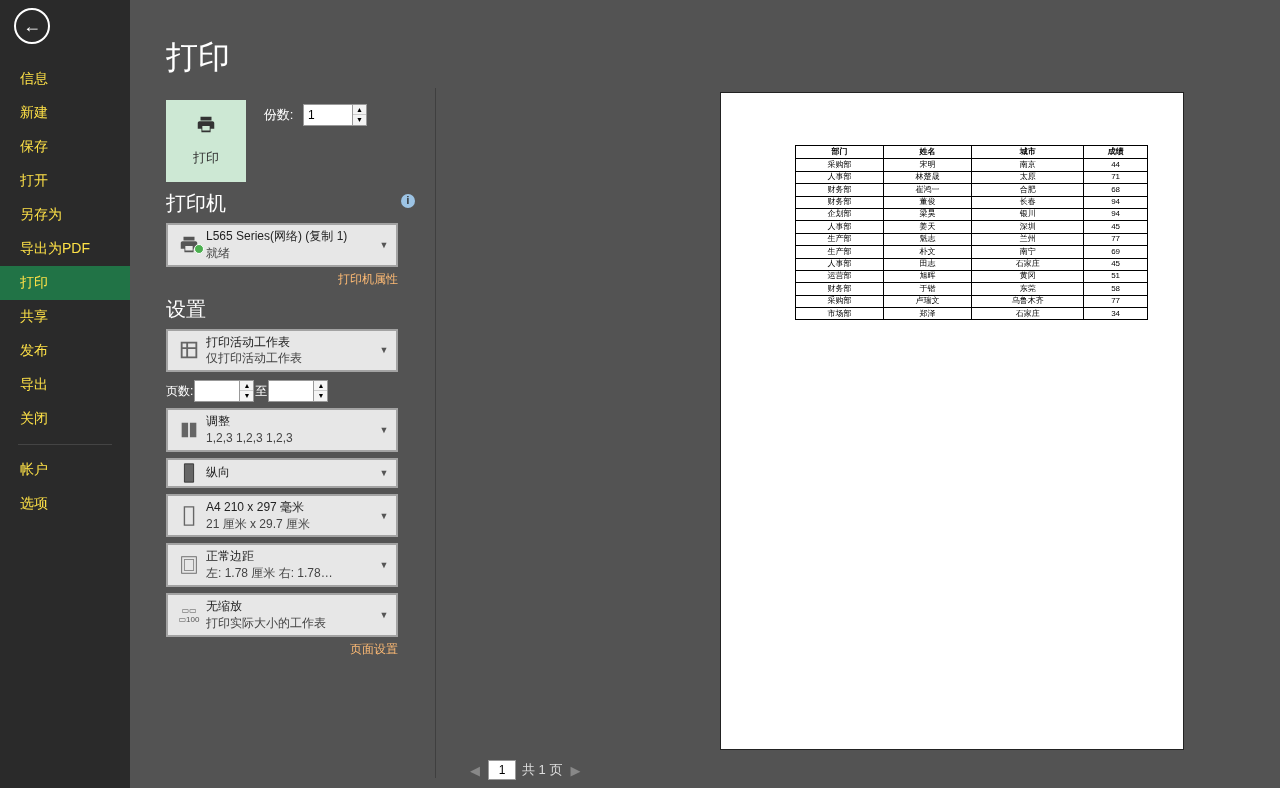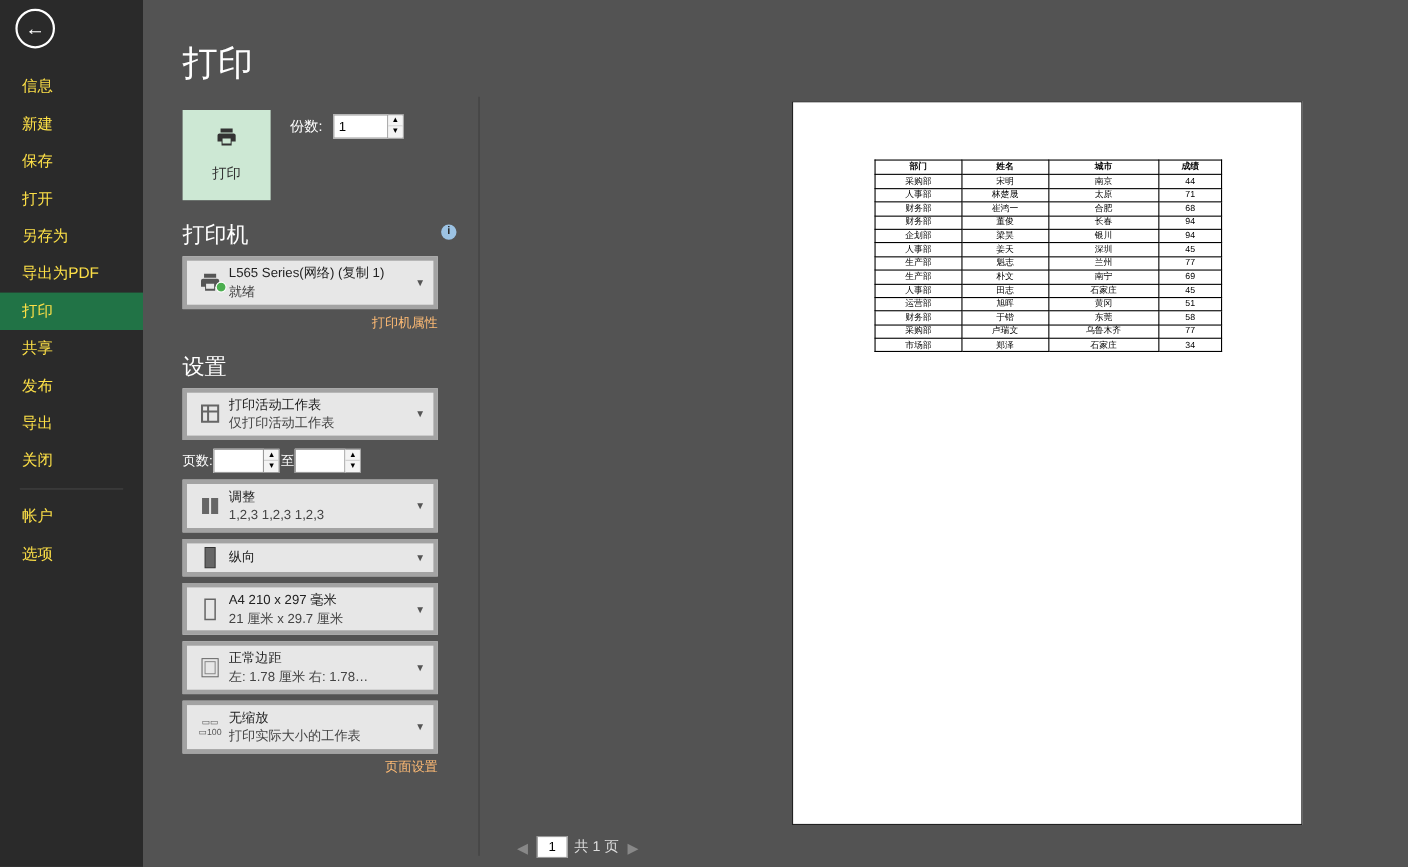--- a/index.html
+++ b/index.html
@@ -104,41 +104,41 @@
       font-size: 7px;
       line-height: 10px;
       text-align: center;
       cursor: pointer;
       background: #f4f4f4;
     }
     .spinner .controls span:first-child { border-bottom: 1px solid #ccc; }
     .section-h {
       font-size: 20px;
       font-weight: 300;
-      margin-top: 18px;
+      margin-top: 8px;
       color: #fff;
       position: relative;
     }
     .info-icon {
       position: absolute;
       right: 0;
       top: 4px;
       width: 14px; height: 14px;
       border-radius: 50%;
       background: #9cc3e4;
       color: #2a2a2a;
       font-size: 10px;
       font-weight: bold;
       text-align: center;
       line-height: 14px;
     }
     .dd {
       width: 232px;
       background: #e7e7e7;
-      border: 4px solid #a3a3a3;
+      border: 2px solid #a3a3a3;
       color: #222;
       display: flex;
       align-items: center;
       padding: 2px 4px;
       margin-top: 6px;
       cursor: pointer;
       position: relative;
     }
     .dd .dd-icon {
       width: 34px;
@@ -201,21 +201,21 @@
     .page-preview {
       position: absolute;
       left: 280px; top: 92px;
       width: 464px; height: 658px;
       background: #fff;
       border: 1px solid #222;
     }
     .preview-table {
       position: absolute;
       left: 74px; top: 52px;
-      width: 316px;
+      width: 353px;
       border-collapse: collapse;
       color: #000;
       font-size: 8px;
     }
     .preview-table th, .preview-table td {
       border: 1px solid #000;
       text-align: center;
       padding: 0.5px 2px;
       line-height: 1.3;
     }

